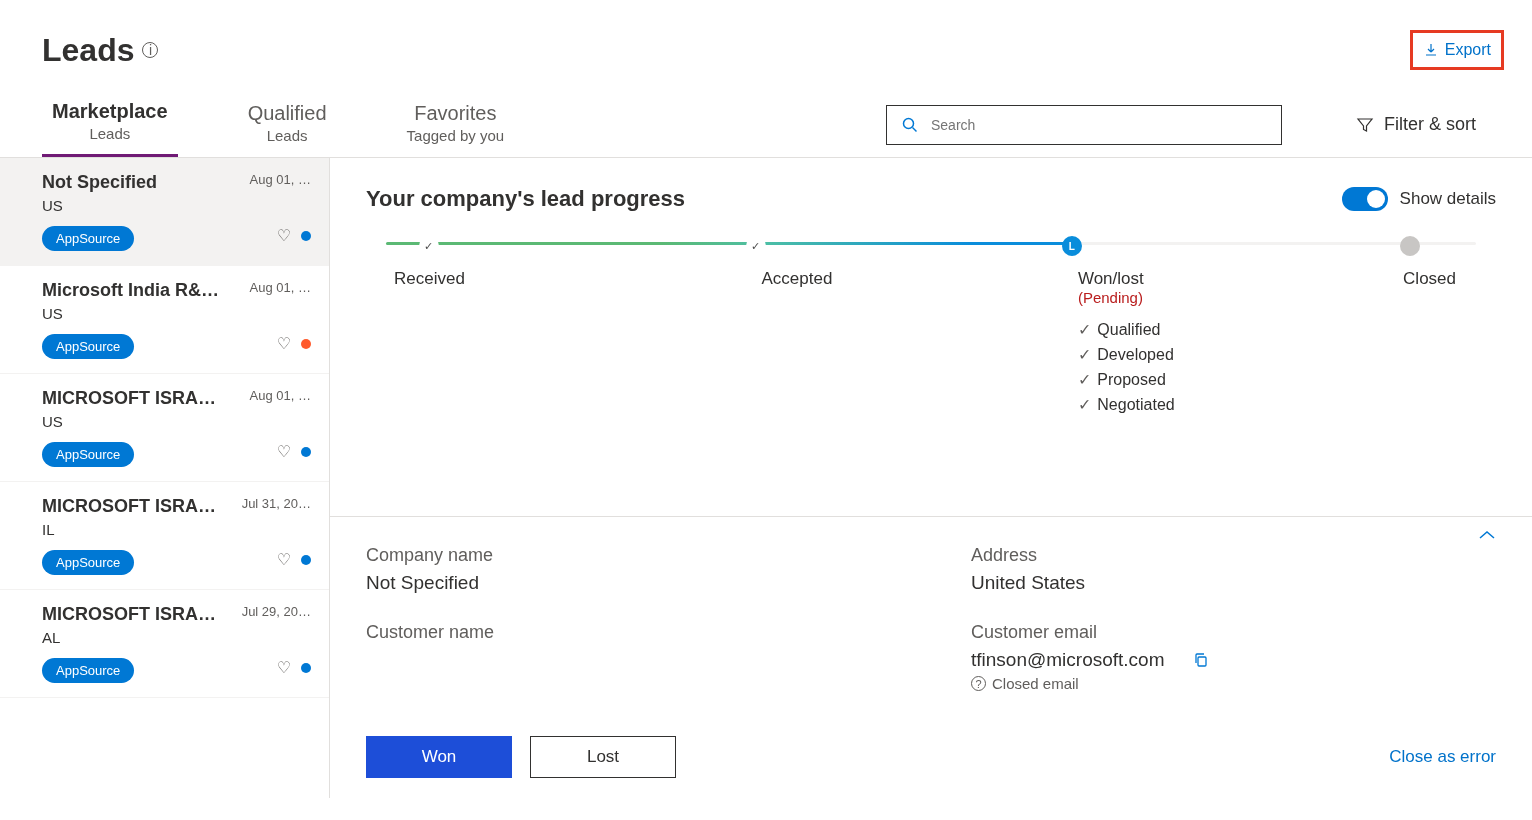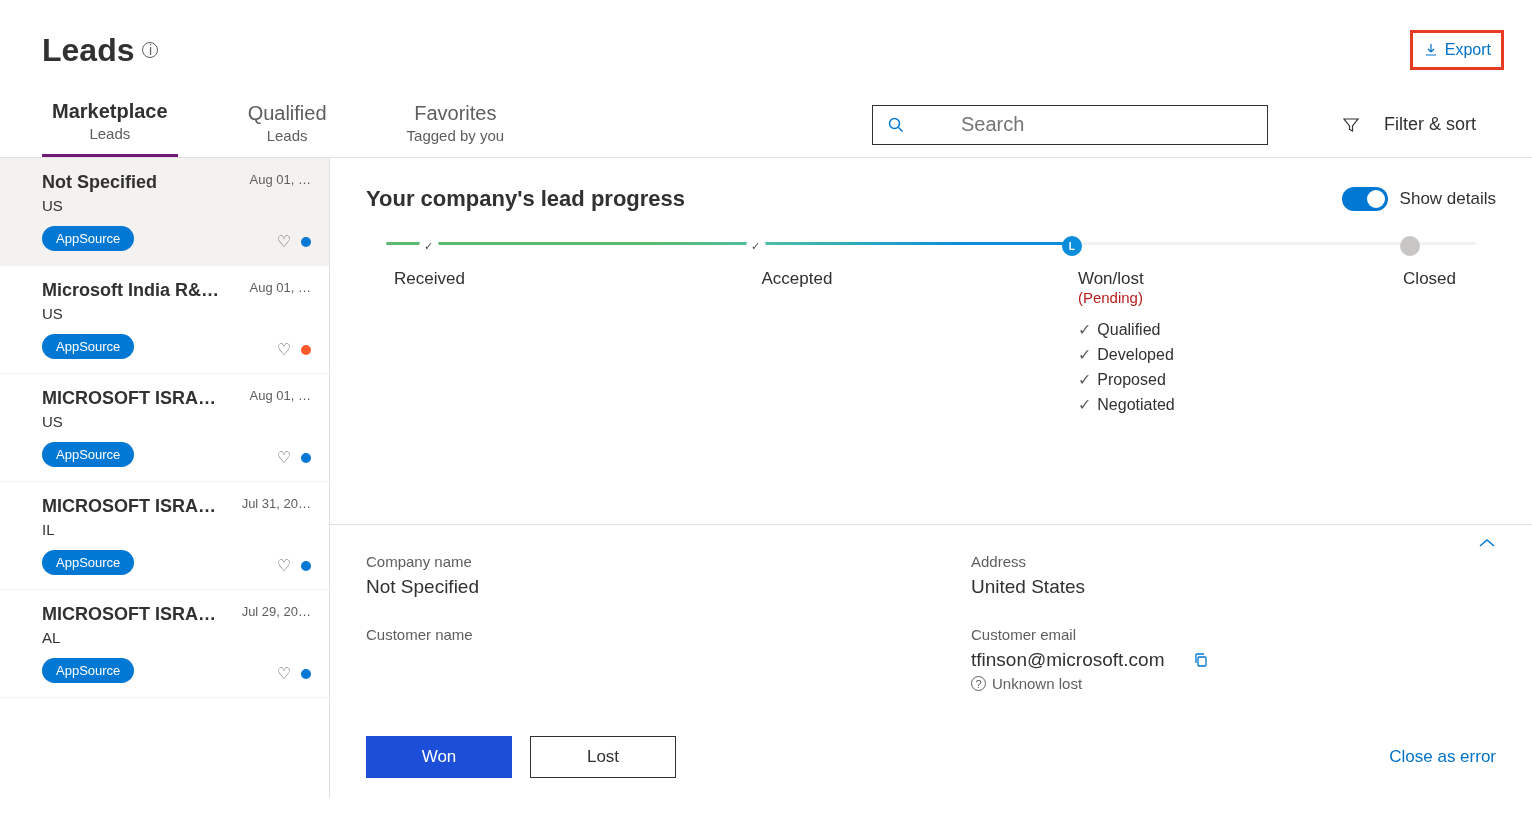--- a/index.html
+++ b/index.html
@@ -10,32 +10,32 @@
   .info-icon { font-size:14px; color:#605e5c; border:1px solid #605e5c; border-radius:50%; width:16px; height:16px; display:flex; align-items:center; justify-content:center; line-height:1; }
   .export-btn { display:flex; align-items:center; gap:6px; color:#0172ca; font-size:16px; cursor:pointer; padding:8px 10px; border:3px solid #e63a22; }
   .tabs-row { display:flex; align-items:center; border-bottom:1px solid #e1dfdd; padding: 0 42px; gap:60px; }
   .tab { text-align:center; padding: 8px 10px 12px 10px; cursor:pointer; }
   .tab-title { font-size:20px; font-weight:600; }
   .tab-sub { font-size:15px; color:#605e5c; margin-top:2px; }
   .tab.active { border-bottom: 3px solid #701a75; }
   .tab.inactive .tab-title { color:#605e5c; font-weight:400;}
   .tabs-spacer { flex:1; }
   .search-wrap { display:flex; align-items:center; border:1px solid #323130; width:396px; height:40px; padding:0 14px; gap:12px; margin:8px 0;}
-  .search-wrap input { border:none; outline:none; font-size:20px; flex:1;margin-left:44px; }
+  .search-wrap input { border:none; outline:none; font-size:14px; flex:1; }
   .search-icon { color:#0078d4; }
-  .filter-sort { display:flex; align-items:center; gap:24px; font-size:18px; color:#323130; padding:0 14px;}
+  .filter-sort { display:flex; align-items:center; gap:10px; font-size:18px; color:#323130; padding:0 14px;}
   .content { display:flex; height: calc(100% - 180px); }
   .list { width: 330px; border-right:1px solid #e1dfdd; overflow-y:auto; scrollbar-width: thin;}
   .list-item { padding: 14px 18px 14px 42px; border-bottom:1px solid #f3f2f1; cursor:pointer;}
   .list-item.selected { background:#f3f2f1; }
   .li-row1 { display:flex; justify-content:space-between; align-items:flex-start; }
   .li-name { font-size:18px; font-weight:600; white-space:nowrap; overflow:hidden; text-overflow:ellipsis; max-width:180px;}
   .li-date { font-size:13px; color:#605e5c; white-space:nowrap; }
   .li-loc { font-size:15px; margin-top:4px; }
-  .li-row2 { display:flex; justify-content:space-between; align-items:flex-end; margin-top:12px;}
+  .li-row2 { display:flex; justify-content:space-between; align-items:flex-start; margin-top:12px;}
   .badge { background:#0078d4; color:#fff; font-size:13px; border-radius:14px; padding:5px 14px; }
   .li-actions { display:flex; align-items:center; gap:10px;}
   .heart { color:#605e5c; font-size:16px; }
   .dot { width:10px; height:10px; border-radius:50%; }
   .dot.blue { background:#0078d4; }
   .dot.orange { background:#ff5a2c; }
   .detail { flex:1; overflow-y:auto; padding: 28px 36px 20px 36px; position:relative; display:flex; flex-direction:column;}
   .detail-head { display:flex; justify-content:space-between; align-items:center; margin-bottom: 30px;}
   .detail-title { font-size:22px; font-weight:600; }
   .show-details { display:flex; align-items:center; gap:12px; font-size:17px;}
@@ -51,21 +51,21 @@
   .stage-col { position:absolute; text-align:left; }
   .stage-name { font-size:17px; }
   .stage-sub { font-size:15px; color:#b91c1c; }
   .sub-stages { margin-top:14px; }
   .sub-stages div { font-size:16px; color:#323130; margin:6px 0; }
   .sub-stages .chk { margin-right:6px; color:#605e5c;}
   .divider { border-top:1px solid #e1dfdd; margin-top:200px; margin-left:-36px; margin-right:-36px;}
   .details-grid { display:flex; gap: 80px; padding-top: 28px; position:relative;}
   .details-col { flex:1; }
   .field { margin-bottom:28px; }
-  .field-label { font-size:15px; color:#605e5c; margin-bottom:6px; }
+  .field-label { font-size:18px; color:#605e5c; margin-bottom:6px; }
   .field-value { font-size:19px; }
   .email-row { display:flex; align-items:center; gap:28px;}
   .copy-icon { color:#0078d4; cursor:pointer; font-size:16px;}
   .email-note { display:flex; align-items:center; gap:6px; color:#605e5c; font-size:15px; margin-top:4px;}
   .chevron { position:absolute; top: 12px; right: 0; color:#0078d4; cursor:pointer; font-size:18px;}
   .footer { display:flex; justify-content:space-between; align-items:center; margin-top:auto; padding-top:16px;}
   .footer-buttons { display:flex; gap:18px; }
   .btn { width:146px; height:42px; display:flex; align-items:center; justify-content:center; font-size:17px; cursor:pointer;}
   .btn.primary { background:#1d4ed8; color:#fff; }
   .btn.secondary { background:#fff; border:1px solid #323130; }
@@ -250,21 +250,21 @@
           <div class="field-label">Customer email</div>
           <div class="email-row">
             <div class="field-value">tfinson@microsoft.com</div>
             <svg class="copy-icon" width="16" height="16" viewBox="0 0 16 16" fill="none" stroke="#0078d4" stroke-width="1.3">
                 <rect x="5" y="5" width="8" height="9" rx="1"></rect>
                 <path d="M3 11V3a1 1 0 011-1h7"></path>
               </svg>
           </div>
           <div class="email-note">
             <span style="border:1px solid #605e5c;border-radius:50%;width:15px;height:15px;display:flex;align-items:center;justify-content:center;font-size:11px;">?</span>
-            <span>Unknown lost</span>
+            <span>Closed email</span>
           </div>
         </div>
       </div>
       <svg class="chevron" width="18" height="12" viewBox="0 0 18 12" fill="none" stroke="#0078d4" stroke-width="1.5">
           <path d="M2 9l7-6 7 6"></path>
         </svg>
     </div>
 
     <div class="footer">
       <div class="footer-buttons">

